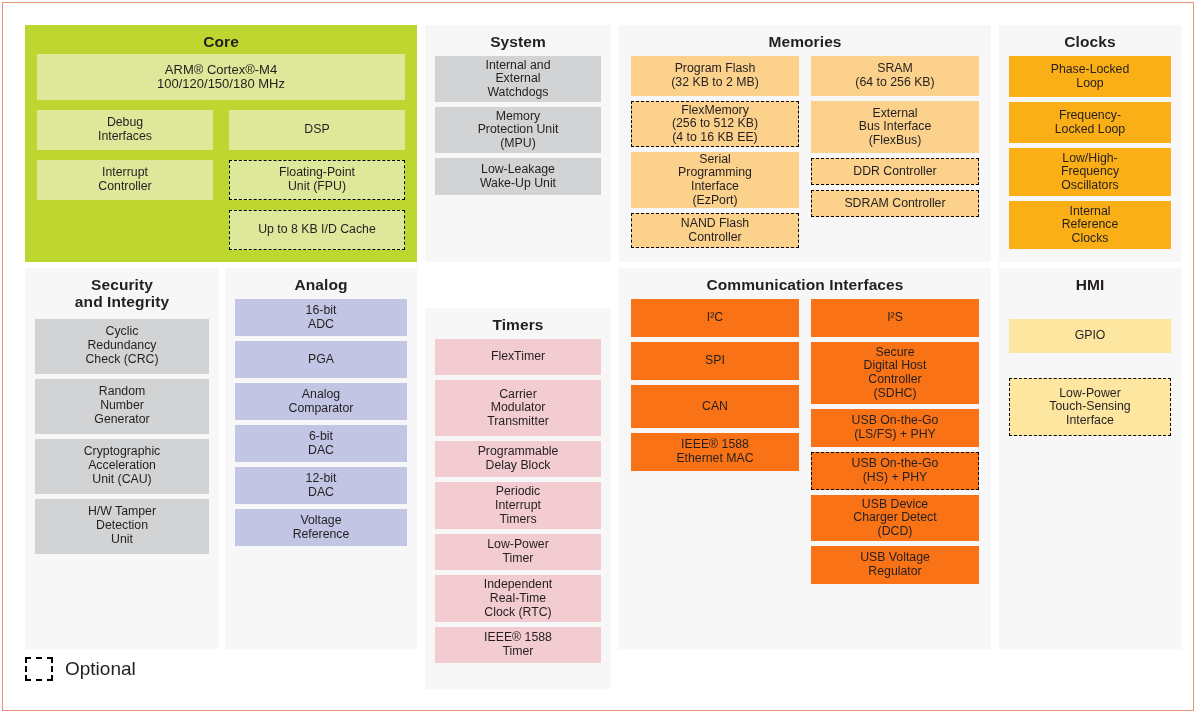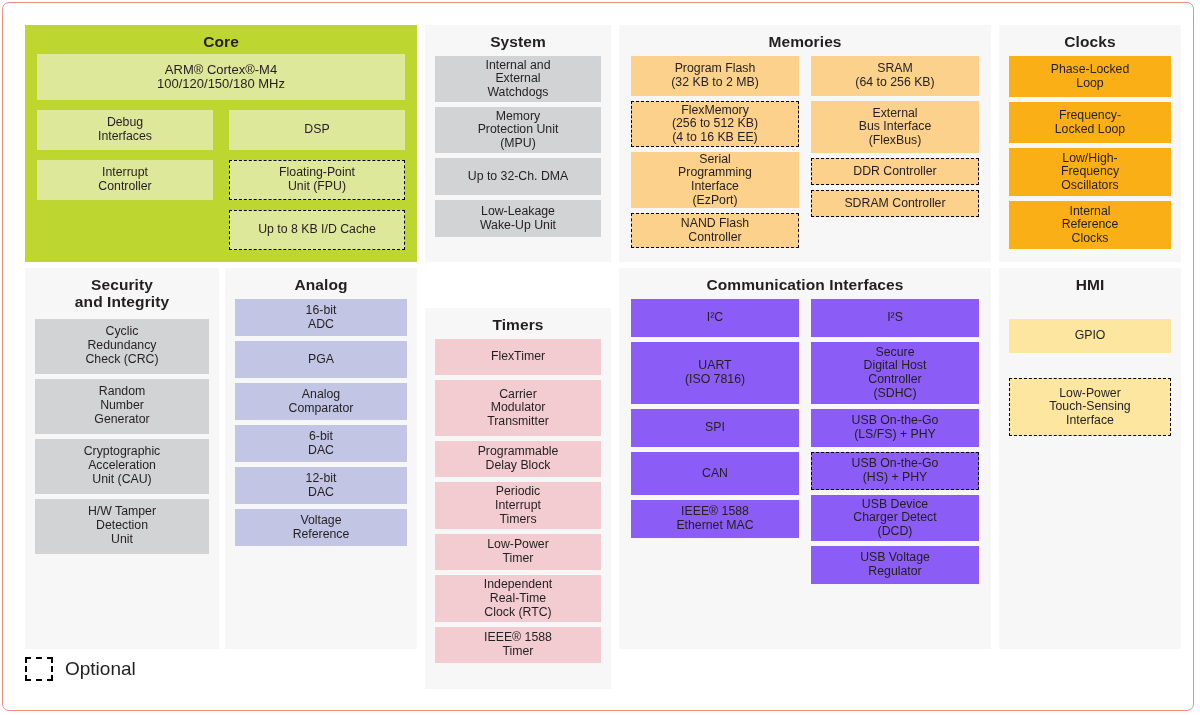--- a/index.html
+++ b/index.html
@@ -6,21 +6,21 @@
   body{
     width:1200px;height:715px;
     background:#ffffff;
     font-family:"Liberation Sans","DejaVu Sans",sans-serif;
     overflow:hidden;
   }
   #frame{
     position:absolute;left:2px;top:2px;
     width:1192px;height:709px;
     border:1.5px solid #e8927c;
-    border-radius:7px;
+    border-radius:0;
     box-sizing:border-box;
     background:#ffffff;
   }
   #sheet{
     position:absolute;left:22px;top:22px;
     width:1156px;height:670px;
   }
 
   
   .panel{
@@ -67,21 +67,21 @@
   .blk.opt{
     border:1.8px dashed #000000;
   }
   
   .c-green  { background:#dde89a; }
   .c-grey   { background:#d2d3d4; }
   .c-orange { background:#fcd18c; }
   .c-amber  { background:#fbaf17; }
   .c-purple { background:#c2c5e4; }
   .c-pink   { background:#f2ccd1; }
-  .c-blue   { background:#8b5cf6; }
+  .c-blue   { background:#f97316; }
   .c-yellow { background:#fde6a0;margin-top:20px; }
 
   
   #panel-core{ left:0;   top:0;   width:392px; height:237px; }
   #panel-system{ left:400px; top:0; width:186px; height:237px; }
   #panel-memories{ left:594px; top:0; width:372px; height:237px; }
   #panel-clocks{ left:974px; top:0; width:182px; height:237px; }
 
   #panel-security{ left:0;   top:243px; width:194px; height:381px; }
   #panel-analog{   left:200px;top:243px; width:192px; height:381px; }
@@ -145,21 +145,20 @@
     <div class="panel" id="panel-system">
       <div class="panel-title">System</div>
       <div class="col-wrap">
         <div class="col">
           <div class="blk c-grey" style="height:46px">Internal and
 External
 Watchdogs</div>
           <div class="blk c-grey" style="height:46px">Memory
 Protection Unit
 (MPU)</div>
-          <div class="blk c-grey" style="height:37px">Up to 32-Ch. DMA</div>
           <div class="blk c-grey" style="height:37px">Low-Leakage
 Wake-Up Unit</div>
         </div>
       </div>
     </div>
 
     <div class="panel" id="panel-memories">
       <div class="panel-title">Memories</div>
       <div class="col-wrap" style="gap:12px;padding-left:12px;padding-right:12px;">
         <div class="col">
@@ -267,22 +266,20 @@
 Timer</div>
         </div>
       </div>
     </div>
 
     <div class="panel" id="panel-comm">
       <div class="panel-title">Communication Interfaces</div>
       <div class="col-wrap" style="gap:12px;padding-left:12px;padding-right:12px;">
         <div class="col">
           <div class="blk c-blue" style="height:38px">I²C</div>
-          <div class="blk c-blue" style="height:62px">UART
-(ISO 7816)</div>
           <div class="blk c-blue" style="height:38px">SPI</div>
           <div class="blk c-blue" style="height:43px">CAN</div>
           <div class="blk c-blue" style="height:38px">IEEE® 1588
 Ethernet MAC</div>
         </div>
         <div class="col">
           <div class="blk c-blue" style="height:38px">I²S</div>
           <div class="blk c-blue" style="height:62px">Secure
 Digital Host
 Controller

